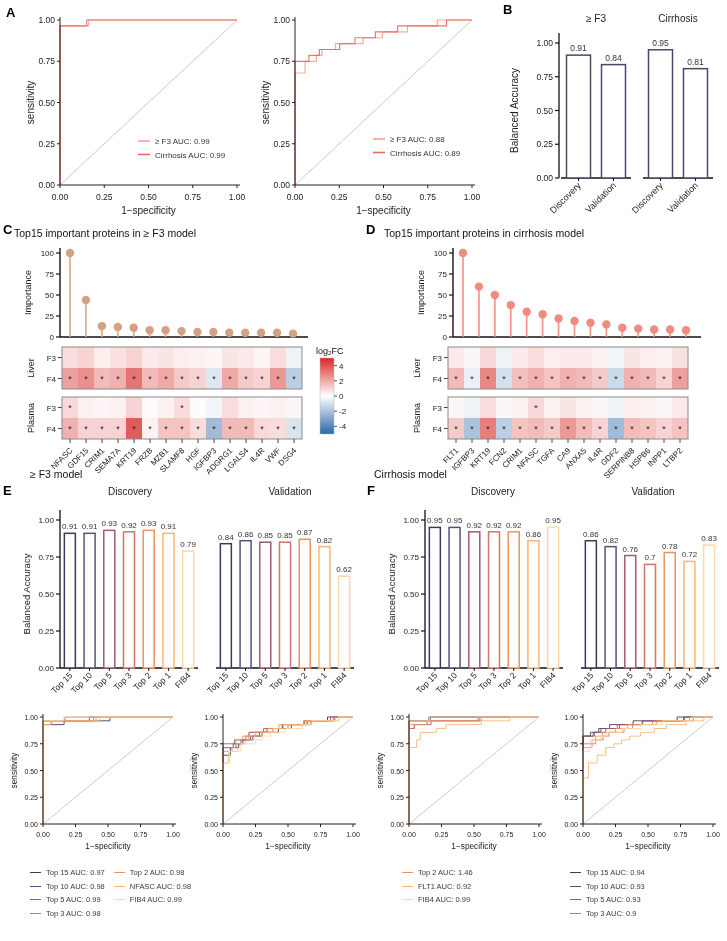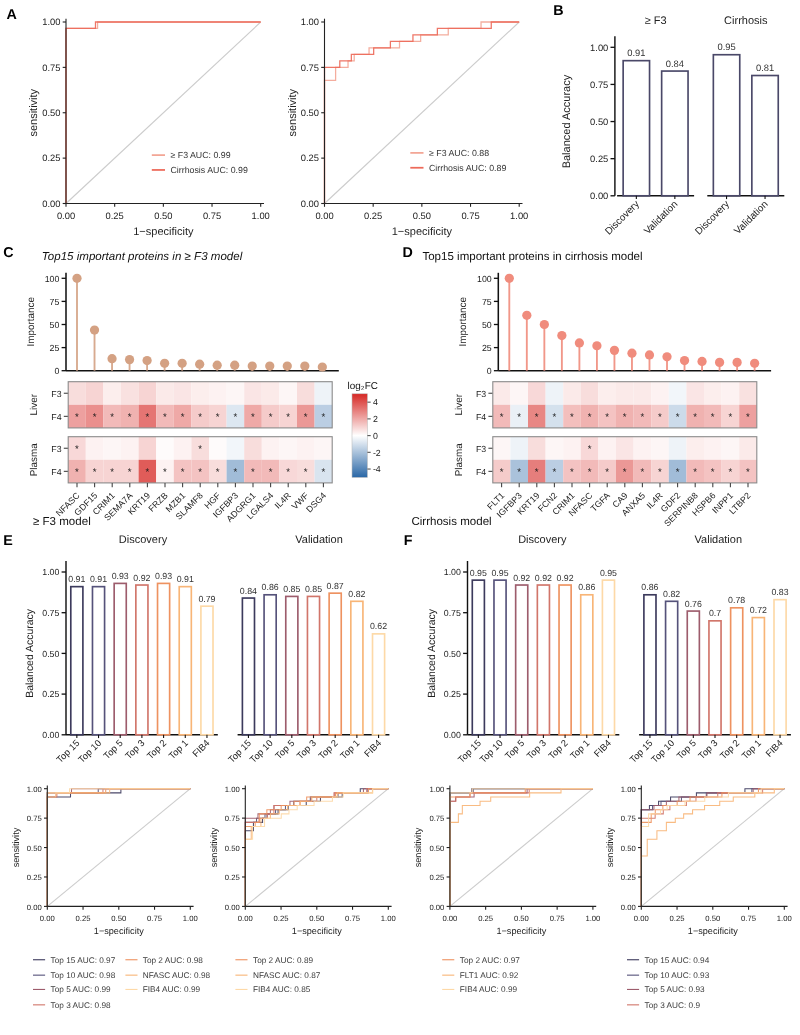--- a/index.html
+++ b/index.html
@@ -19,21 +19,21 @@
 
 <div id="fig">
 
   <div class="plabel" style="left:6px;top:5px;">A</div>
   <div class="plabel" style="left:503px;top:2px;">B</div>
   <div class="plabel" style="left:3px;top:222px;">C</div>
   <div class="plabel" style="left:366px;top:222px;">D</div>
   <div class="plabel" style="left:3px;top:483px;">E</div>
   <div class="plabel" style="left:367px;top:483px;">F</div>
 
-  <div class="ptitle" style="left:38px;top:227px;font-style:italic;">Top15 important proteins in ≥ F3 model</div>
+  <div class="ptitle" style="left:14px;top:227px;">Top15 important proteins in ≥ F3 model</div>
   <div class="ptitle" style="left:384px;top:227px;">Top15 important proteins in cirrhosis model</div>
   <div class="ptitle" style="left:30px;top:468px;">≥ F3 model</div>
   <div class="ptitle" style="left:374px;top:468px;">Cirrhosis model</div>
 
   <div class="colhead" style="left:75px;top:486px;">Discovery</div>
   <div class="colhead" style="left:235px;top:486px;">Validation</div>
   <div class="colhead" style="left:438px;top:486px;">Discovery</div>
   <div class="colhead" style="left:598px;top:486px;">Validation</div>
 
   <svg width="228" height="214" style="left: 20px; top: 2px;">
@@ -829,40 +829,26 @@
           <span class="rl-dash" style="border-top-color: rgb(248, 181, 119);"></span>
           <span>NFASC AUC: 0.98</span>
         </div>
         <div class="rl-item">
           <span class="rl-dash" style="border-top-color: rgb(253, 217, 167);"></span>
           <span>FIB4 AUC: 0.99</span>
         </div>
       </div>
     </div>
   <div class="roc-legend" style="left:214px;top:868px;">
-      <div class="rl-col">
-        <div class="rl-item">
-          <span class="rl-dash" style="border-top-color: rgb(238, 146, 96);"></span>
-          <span>Top 2 AUC: 0.89</span>
-        </div>
-        <div class="rl-item">
-          <span class="rl-dash" style="border-top-color: rgb(248, 181, 119);"></span>
-          <span>NFASC AUC: 0.87</span>
-        </div>
-        <div class="rl-item">
-          <span class="rl-dash" style="border-top-color: rgb(253, 217, 167);"></span>
-          <span>FIB4 AUC: 0.85</span>
-        </div>
-      </div>
     </div>
   <div class="roc-legend" style="left:402px;top:868px;">
       <div class="rl-col">
         <div class="rl-item">
           <span class="rl-dash" style="border-top-color: rgb(238, 146, 96);"></span>
-          <span>Top 2 AUC: 0.97</span>
+          <span>Top 2 AUC: 1.46</span>
         </div>
         <div class="rl-item">
           <span class="rl-dash" style="border-top-color: rgb(248, 181, 119);"></span>
           <span>FLT1 AUC: 0.92</span>
         </div>
         <div class="rl-item">
           <span class="rl-dash" style="border-top-color: rgb(253, 217, 167);"></span>
           <span>FIB4 AUC: 0.99</span>
         </div>
       </div>

